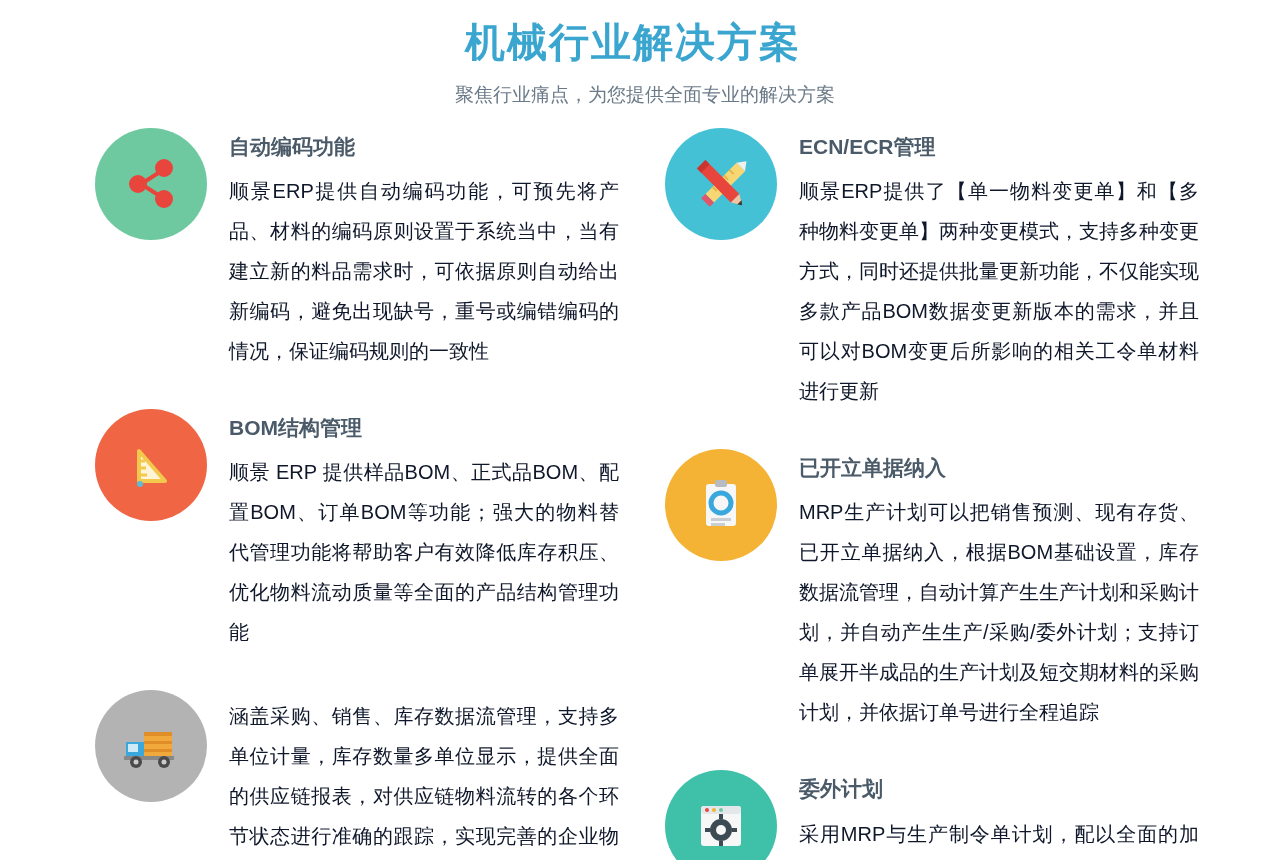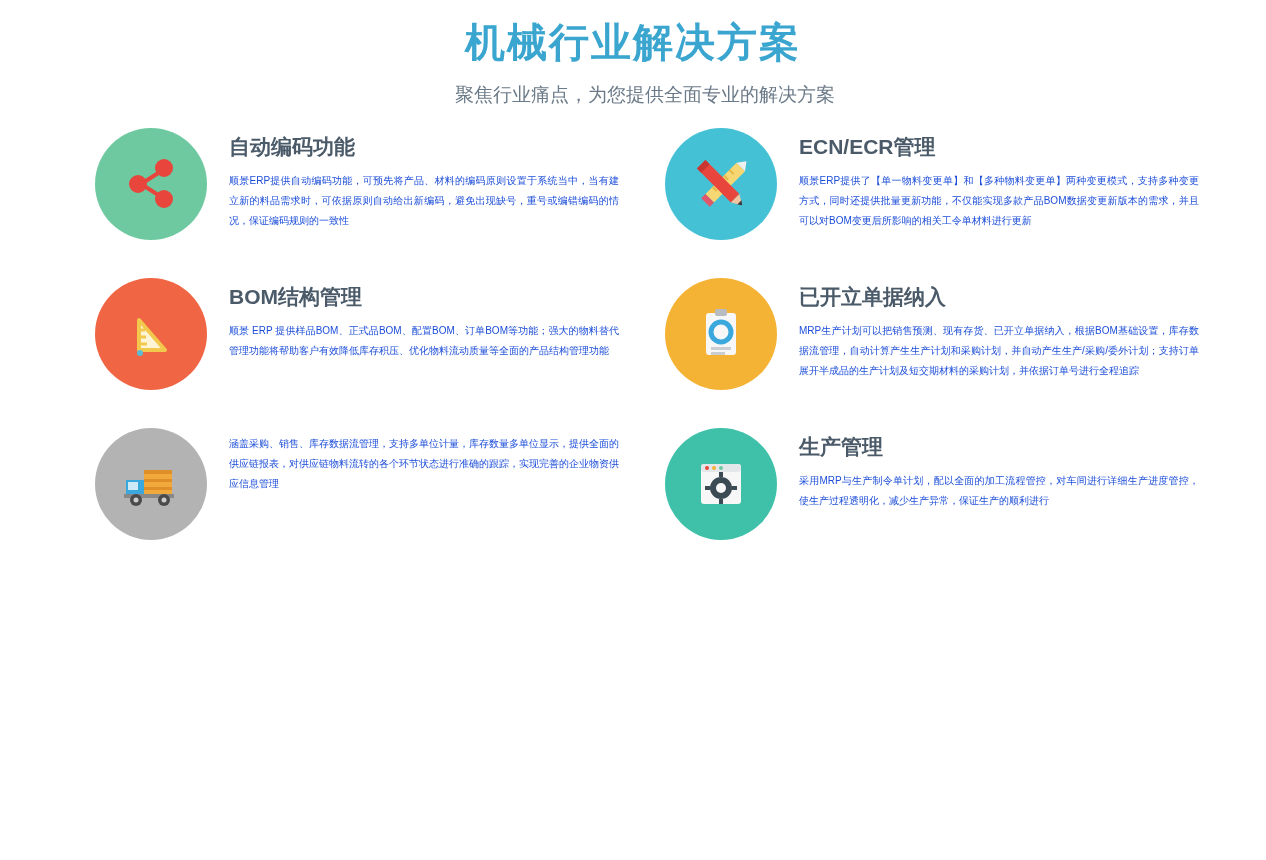--- a/index.html
+++ b/index.html
@@ -67,23 +67,23 @@
     padding-top: 6px;
   }
   .feature-title {
     font-size: 21px;
     font-weight: bold;
     color: #4a5a68;
     margin: 0 0 12px 0;
     line-height: 1.2;
   }
   .feature-desc {
-    font-size: 10px;
+    font-size: 20px;
     line-height: 2.0;
-    color: #1d4ed8;
+    color: #0f172a;
     margin: 0;
     text-align: justify;
   }
   .col-left .feature-body { max-width: 390px; }
   .col-right .feature-body { max-width: 418px; }
 </style>
 </head>
 <body>
 
 <div class="page">
@@ -210,21 +210,21 @@
             <circle cx="32" cy="36" r="5" fill="#f7f7f7"></circle>
             <g fill="#3c4a54">
               <rect x="30" y="20" width="4" height="5"></rect>
               <rect x="30" y="47" width="4" height="5"></rect>
               <rect x="16" y="34" width="5" height="4"></rect>
               <rect x="43" y="34" width="5" height="4"></rect>
             </g>
           </svg>
         </div>
         <div class="feature-body">
-          <h2 class="feature-title">生产管理</h2>
+          <h2 class="feature-title">委外计划</h2>
           <p class="feature-desc">采用MRP与生产制令单计划，配以全面的加工流程管控，对车间进行详细生产进度管控，使生产过程透明化，减少生产异常，保证生产的顺利进行</p>
         </div>
       </div>
 
     </div>
 
   </div>
 </div>
 
 </body></html>

